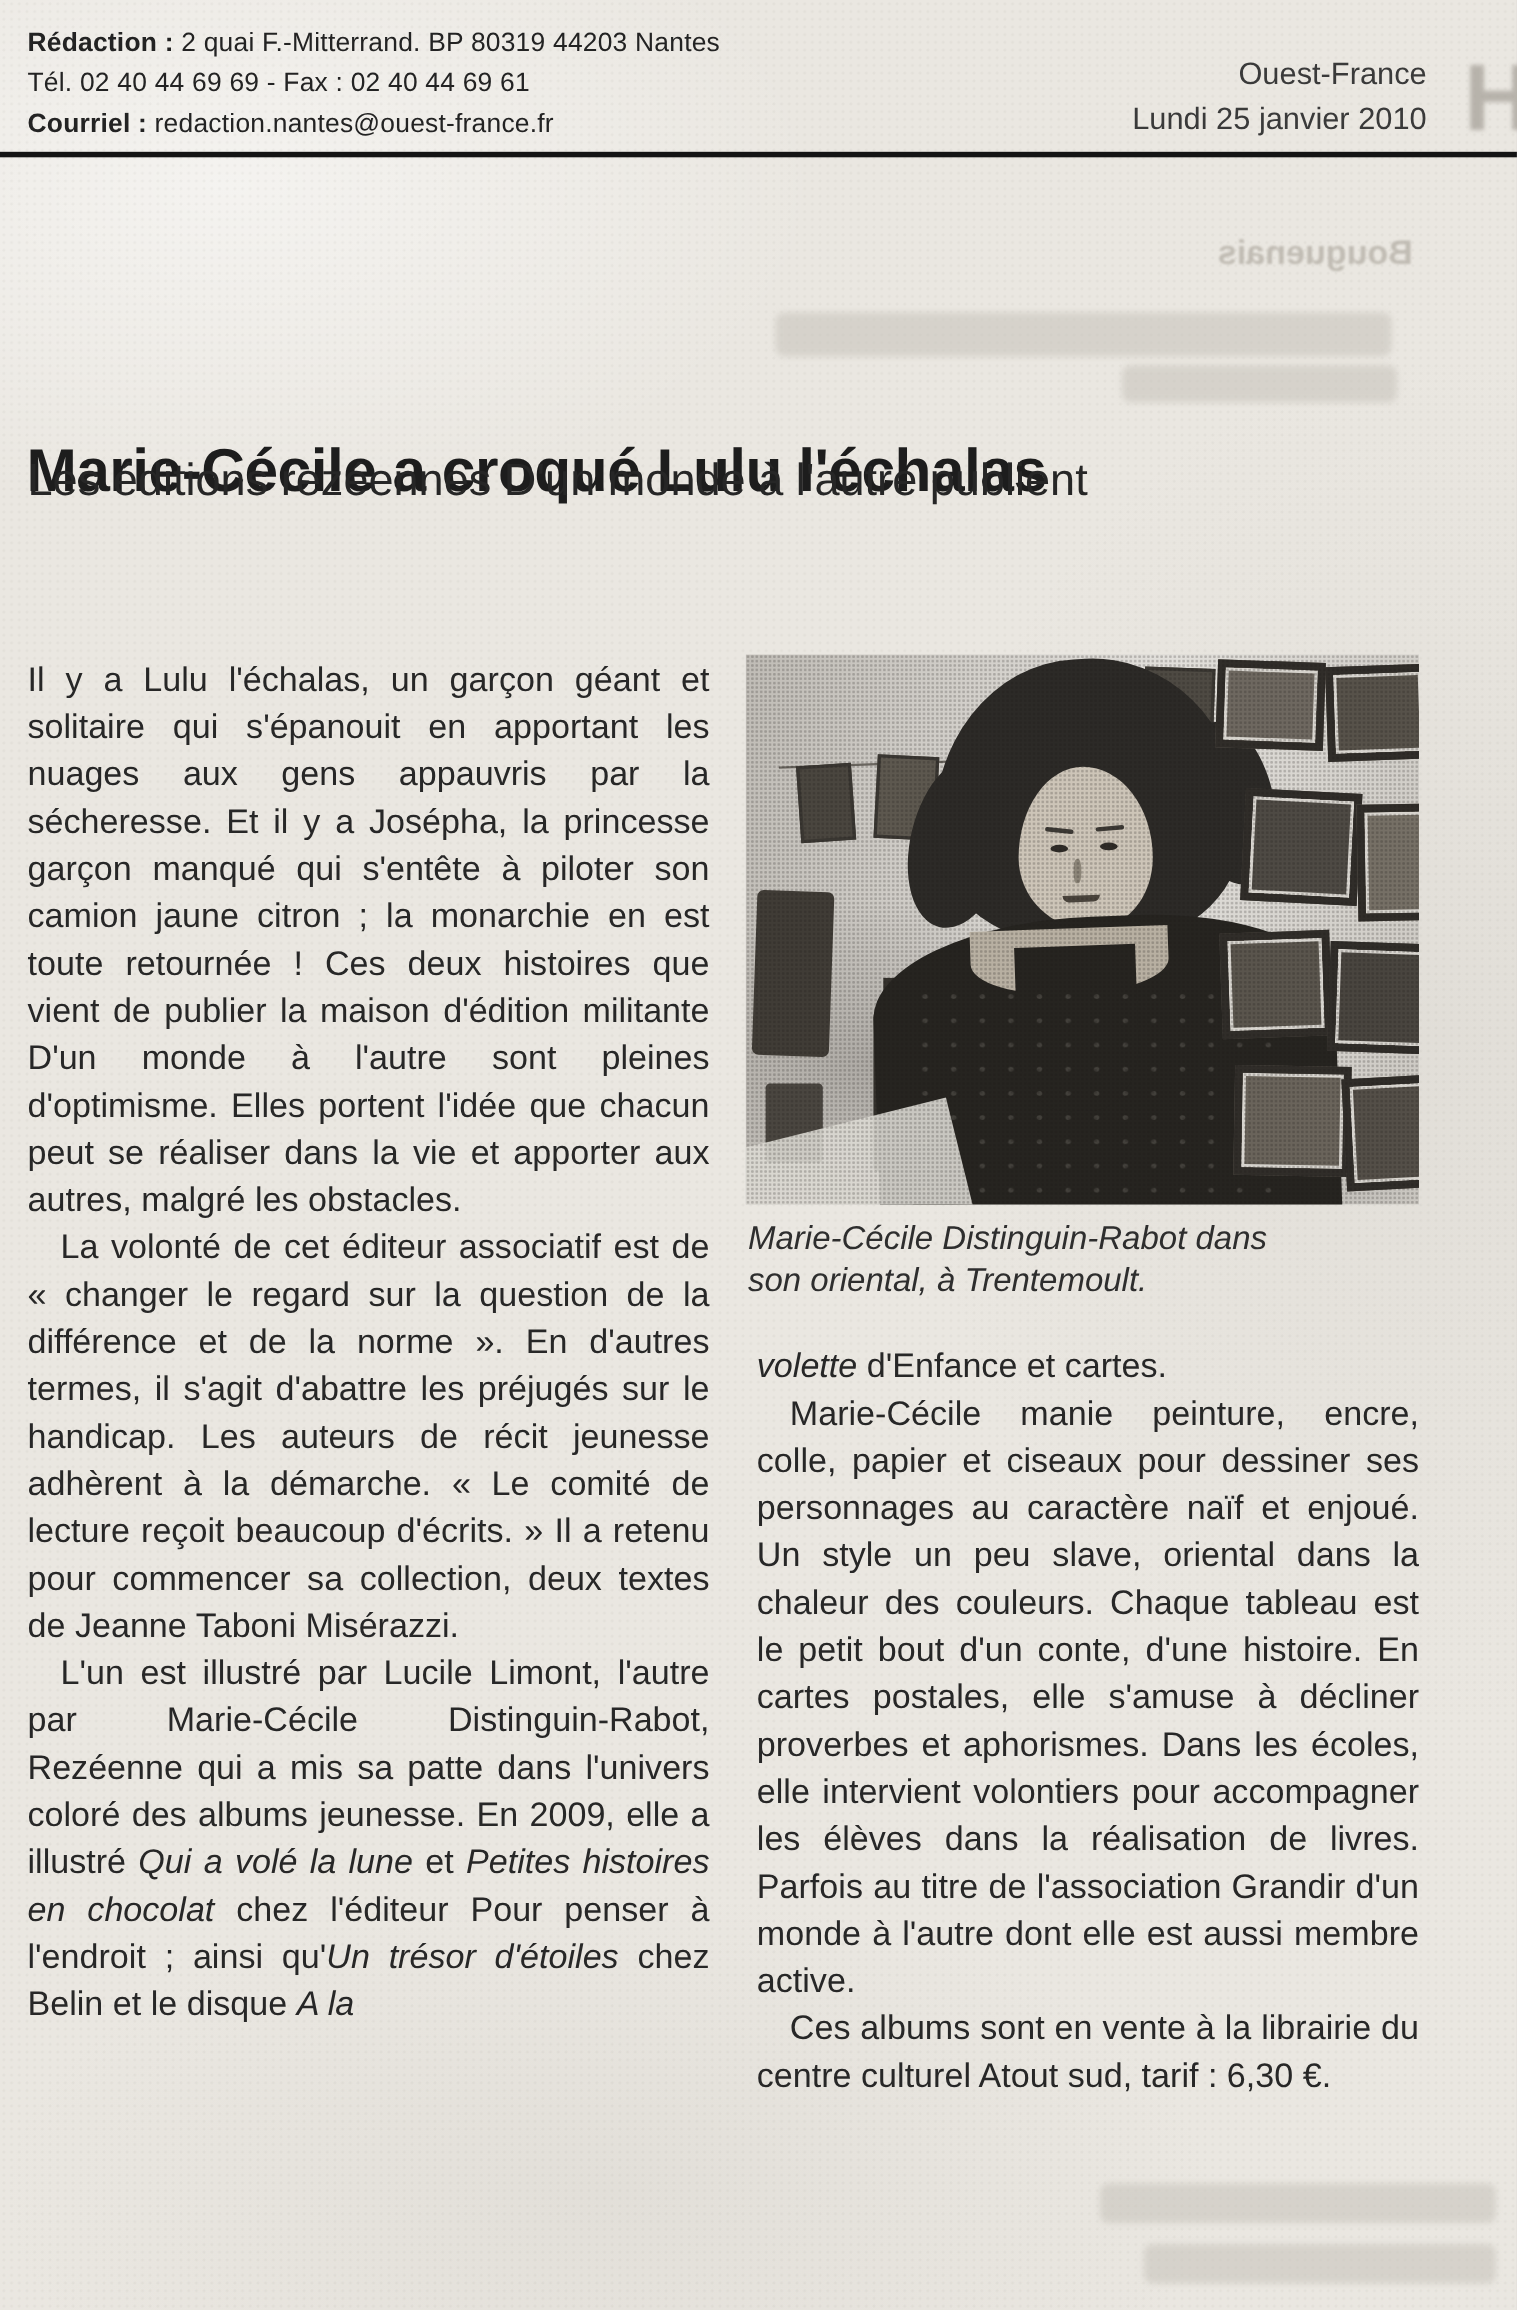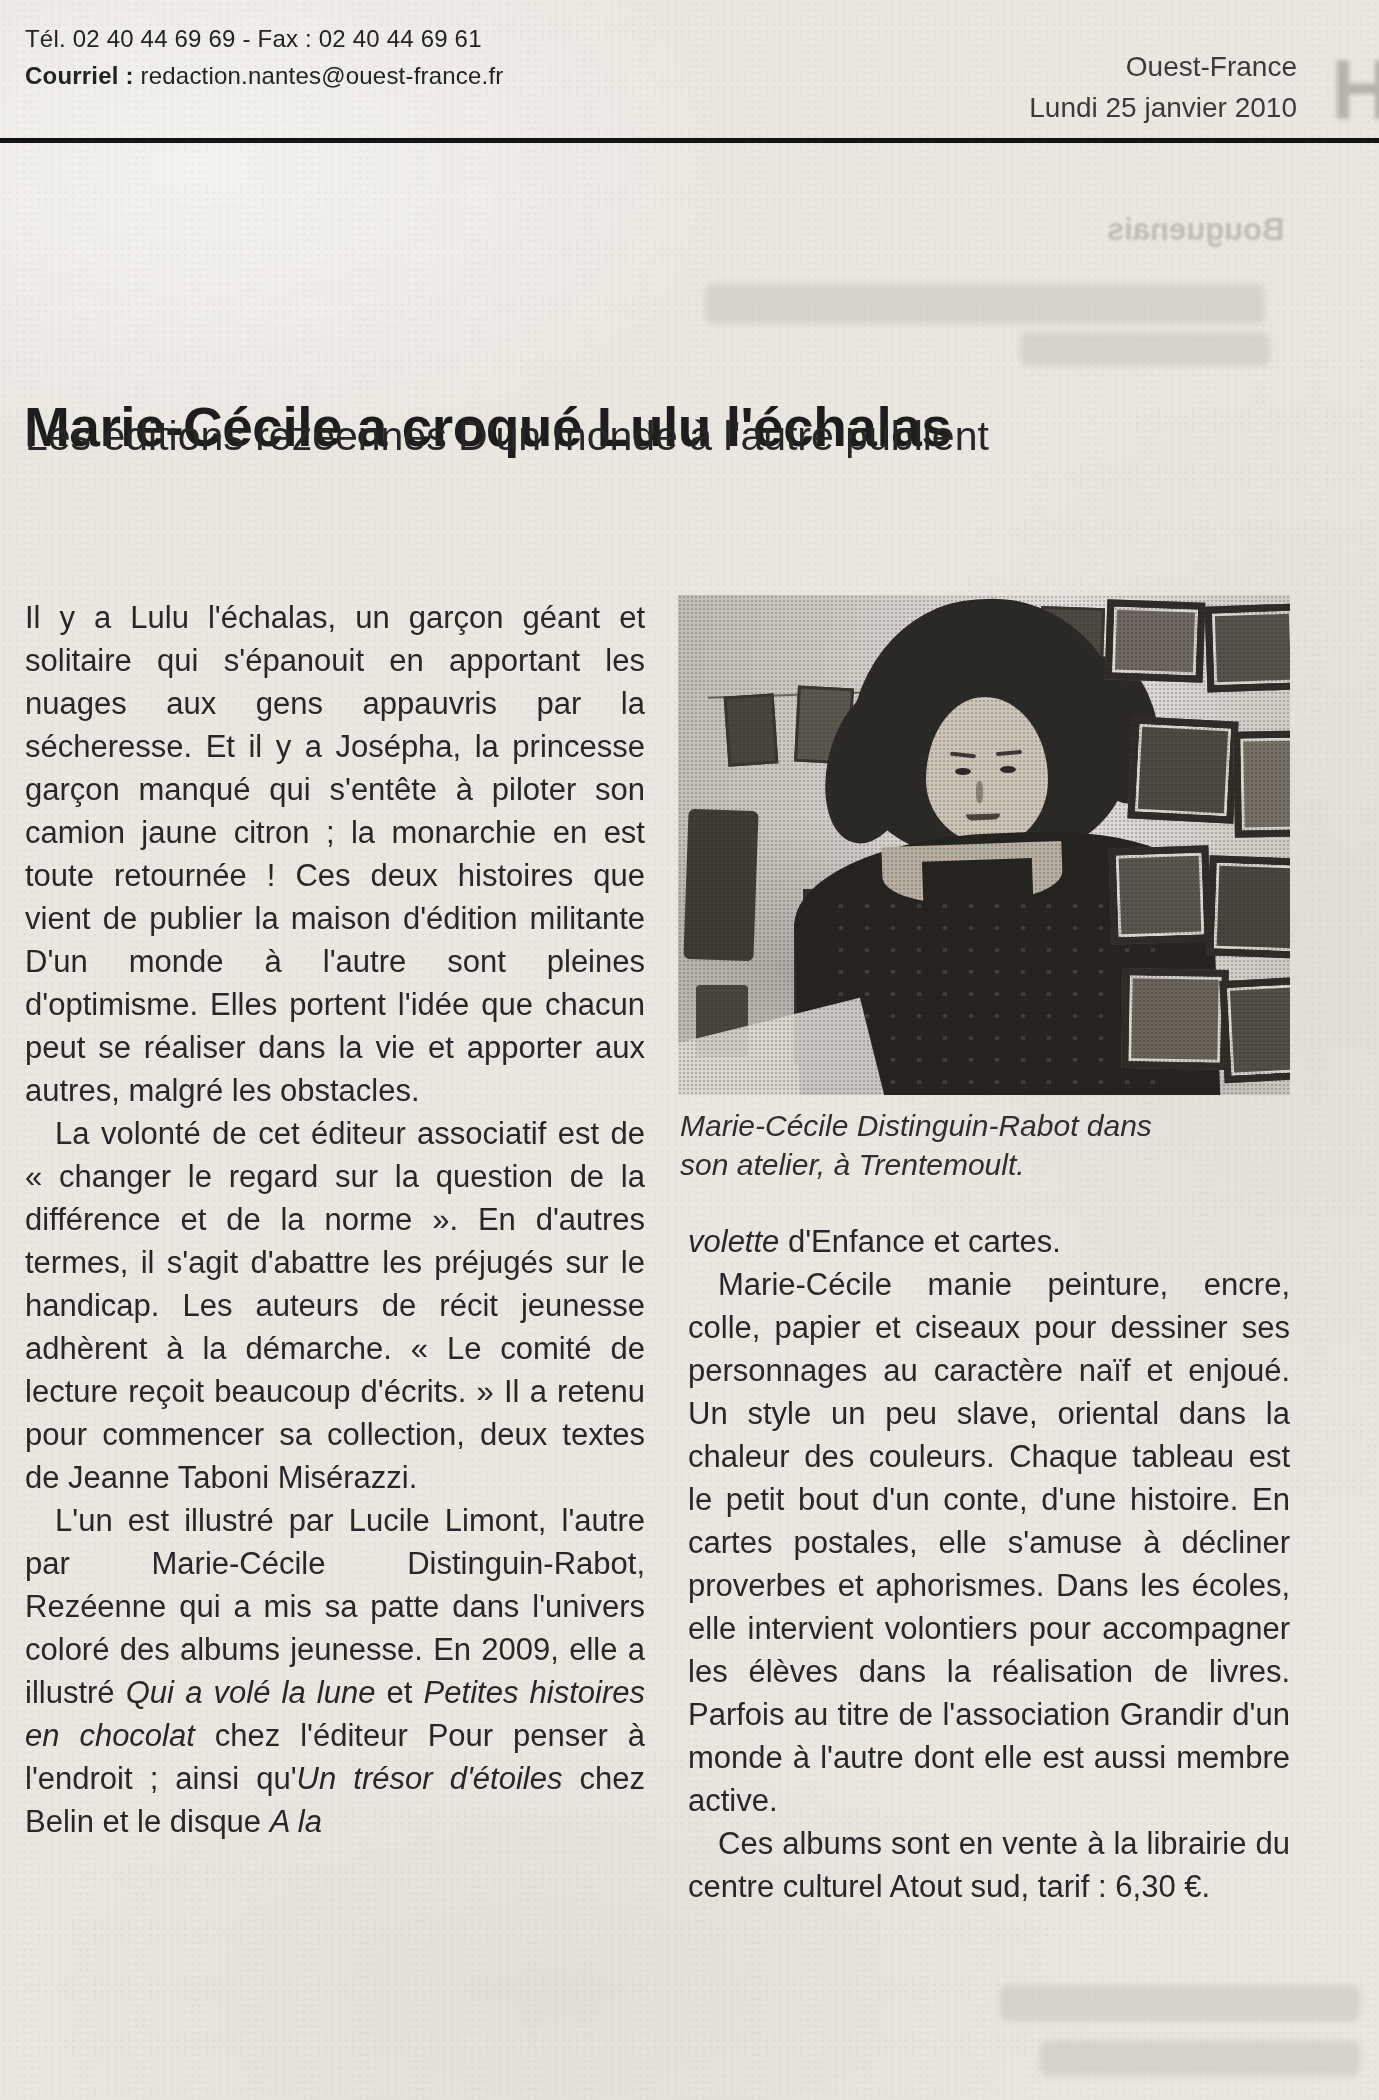--- a/index.html
+++ b/index.html
@@ -96,20 +96,21 @@
   
   .caption{position:absolute;left:680px;top:1106px;width:580px;font-size:30px;line-height:39px;font-style:italic;color:#2e2e2e;}
 </style>
 </head>
 <body>
 
 <div class="page">
   <div class="paper-grain"></div>
 
   <div class="hdr-left">
+    <div><span class="b">Rédaction :</span><span> 2 quai F.-Mitterrand. BP 80319 44203 Nantes</span></div>
     <div>Tél. 02 40 44 69 69 - Fax : 02 40 44 69 61</div>
     <div><span class="b">Courriel :</span><span> redaction.nantes@ouest-france.fr</span></div>
   </div>
   <div class="hdr-right">
     <div>Ouest-France</div>
     <div>Lundi 25 janvier 2010</div>
   </div>
   <div class="rule"></div>
 
   <div class="bleed bleed-word">Bouguenais</div>
@@ -166,15 +167,15 @@
     <div class="ph-frame f5"></div>
     <div class="ph-frame f6"></div>
     <div class="ph-frame f7"></div>
     <div class="ph-frame f8"></div>
     <div class="ph-wedge"></div>
     <div class="ph-halftone"></div>
   </div>
 
   <div class="caption">
     <div>Marie-Cécile Distinguin-Rabot dans</div>
-    <div>son atelier, à Trentemoult.</div>
+    <div>son oriental, à Trentemoult.</div>
   </div>
 </div>
 
 </body></html>

